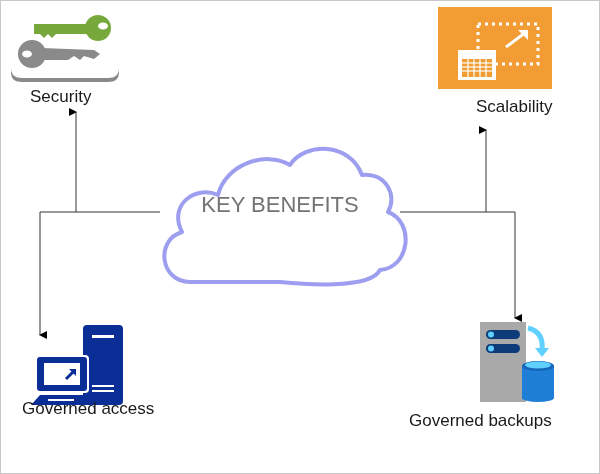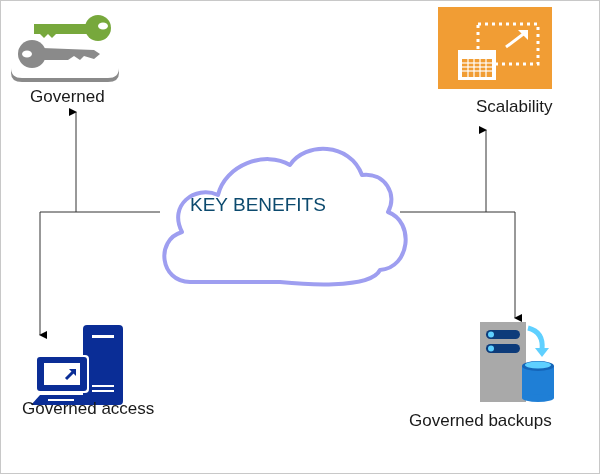--- a/index.html
+++ b/index.html
@@ -1,20 +1,20 @@
 <!DOCTYPE html>
 <html><head>
 <meta charset="utf-8">
 <style>
   html,body{margin:0;padding:0;background:#fff;}
   body{width:600px;height:474px;position:relative;overflow:hidden;font-family:"Liberation Sans",sans-serif;}
   .frame{position:absolute;left:0;top:0;width:598px;height:472px;border:1px solid #c8c8c8;}
   svg.lines{position:absolute;left:0;top:0;}
   .label{position:absolute;font-size:17px;color:#1a1a1a;white-space:nowrap;}
-  .center-text{position:absolute;left:190px;top:195px;width:180px;font-size:19px;line-height:20px;color:#0c4a6e;}
+  .center-text{position:absolute;left:190px;top:195px;width:180px;text-align:center;font-size:22px;line-height:20px;color:#737373;}
   .icon{position:absolute;}
 </style>
 </head>
 <body>
 
 <div class="frame"></div>
 
 <svg class="lines" width="600" height="474">
   <defs>
     <marker id="arr" markerWidth="8" markerHeight="8" refX="4" refY="7" orient="auto-start-reverse" markerUnits="userSpaceOnUse">
@@ -49,21 +49,21 @@
   <circle cx="88" cy="18" r="13" fill="#77a83c"></circle>
   <ellipse cx="93" cy="16" rx="5" ry="3.5" fill="#fff"></ellipse>
   <path d="M24,14 L78,14 L78,24 L46,24 L42,28 L38,24 L34,28 L30,24 L24,24 Z" fill="#77a83c"></path>
 
   <circle cx="22" cy="44" r="14" fill="#8a8a8a"></circle>
   <ellipse cx="17" cy="44" rx="5" ry="3.5" fill="#fff"></ellipse>
   <path d="M32,38 L84,40 L90,44 L84,49 L74,46 L70,50 L64,46 L58,50 L32,50 Z" fill="#8a8a8a"></path>
 
   <path d="M1,58 Q1,68 12,68 L98,68 Q109,68 109,58 L109,63 Q109,72 98,72 L12,72 Q1,72 1,63 Z" fill="#8a8a8a"></path>
 </svg>
-<div class="label" style="left:30px;top:87px">Governed</div>
+<div class="label" style="left:30px;top:87px">Security</div>
 
 <svg class="icon" style="left:438px;top:7px" width="114" height="82" viewBox="0 0 114 82">
   <rect x="0" y="0" width="114" height="82" fill="#f19d34"></rect>
   <rect x="40" y="17" width="60" height="40" fill="none" stroke="#fff" stroke-width="3" stroke-dasharray="3,4"></rect>
   <line x1="68" y1="40" x2="88" y2="25" stroke="#fff" stroke-width="3"></line>
   <path d="M80,23 L90,23 L90,33 Z" fill="#fff"></path>
   <rect x="20" y="43" width="38" height="30" fill="#fff"></rect>
   <rect x="24" y="52" width="30" height="18" fill="#f19d34"></rect>
   <g stroke="#fff" stroke-width="1.2">
     <line x1="24" y1="56" x2="54" y2="56"></line>

